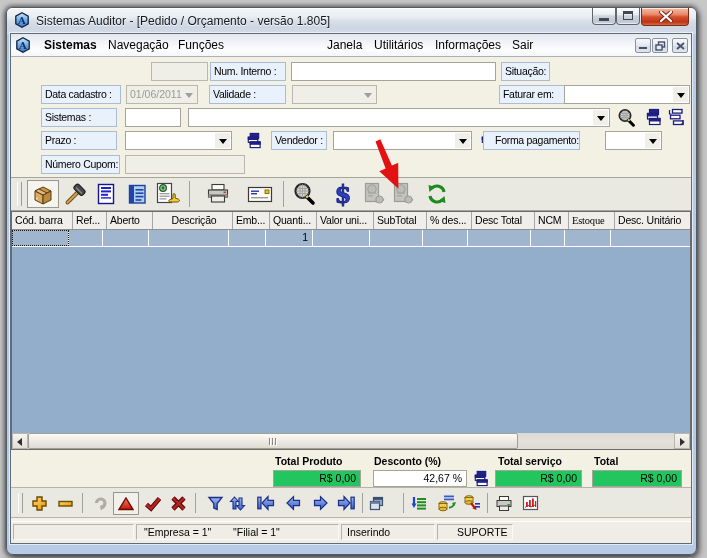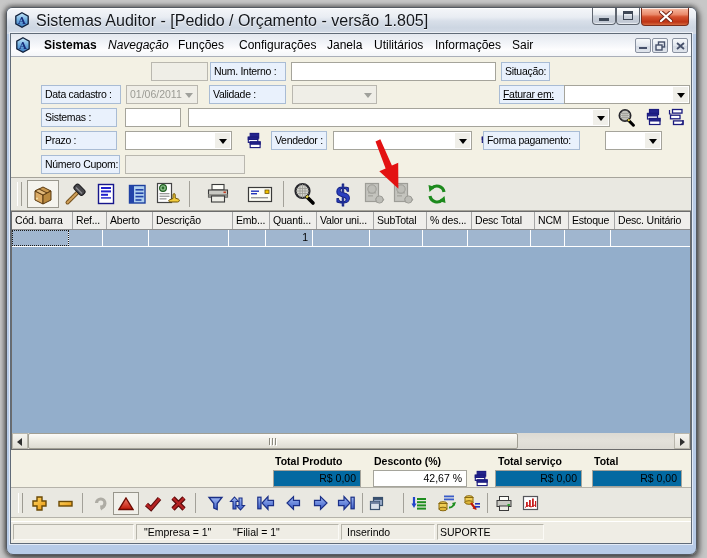--- a/index.html
+++ b/index.html
@@ -7,21 +7,21 @@
   .a{position:absolute;}
   #stage{position:relative;width:707px;height:558px;background:#C7C7C7;}
   
   #win{left:6px;top:7px;width:691px;height:548px;border:1px solid #555B63;border-radius:6px 6px 7px 7px;
        background:linear-gradient(180deg,#C3D2E6 0px,#B9CCE6 30px,#B7CBE7 100%);
        box-shadow:2px 3px 6px rgba(40,40,40,.75),-2px 1px 5px rgba(60,60,60,.55),0 -2px 4px rgba(70,70,70,.5);
        box-sizing:border-box;}
   #titlebar{left:0;top:0;width:689px;height:26px;border-radius:6px 6px 0 0;
        background:linear-gradient(180deg,#F4F6F9 0%,#E9EDF3 35%,#D8DFE9 50%,#CDD6E2 75%,#D3DBE7 100%);
        box-shadow:inset 0 1px 0 rgba(255,255,255,.85);}
-  #title-text{left:29px;top:0;height:36px;line-height:26px;font-size:16px;color:#15181D;text-shadow:0 1px 0 rgba(255,255,255,.75);white-space:nowrap;}
+  #title-text{left:29px;top:0;height:36px;line-height:26px;font-size:12px;color:#15181D;text-shadow:0 1px 0 rgba(255,255,255,.75);white-space:nowrap;}
   .capbtn{top:0;height:17px;border:1px solid #5F6670;border-top:none;border-radius:0 0 4px 4px;box-sizing:border-box;}
   .capbtn.gray{background:linear-gradient(180deg,#FDFEFE 0%,#E9EDF2 40%,#CDD4DD 50%,#C1C8D3 85%,#D0D7E1 100%);box-shadow:inset 0 1px 0 rgba(255,255,255,.95),inset 0 -1px 0 rgba(255,255,255,.5);}
   .capbtn.red{background:linear-gradient(180deg,#F7BCA4 0%,#EA8A6B 38%,#D4512E 52%,#BE3415 82%,#D66A40 100%);border-color:#7B2D1B;box-shadow:inset 0 1px 0 rgba(255,255,255,.7);height:18px;}
   
   #client{left:4px;top:26px;width:680px;height:509px;background:#F3F1E4;
           box-shadow:0 0 0 1px #606B78,0 0 0 2px rgba(250,252,255,.65);}
   
   #menubar{left:0;top:0;width:680px;height:23px;background:linear-gradient(180deg,#E4E8EF 0%,#F3F5F9 45%,#FDFDFE 70%,#F4F6F9 100%);border-bottom:1px solid #AAAFB9;box-sizing:border-box;}
   .mitem{top:0;height:22px;line-height:22px;font-size:12px;color:#000;white-space:nowrap;}
   .mdibtn{top:4px;width:16px;height:15px;border:1px solid #8A92A1;border-radius:2px;background:linear-gradient(180deg,#F7F9FB 0%,#E3E8EF 50%,#D5DBE5 55%,#E0E5EC 100%);box-sizing:border-box;}
@@ -44,21 +44,21 @@
   .gc{height:17px;background:#A0B6CF;border-right:1px solid #FFFFFF;border-bottom:1px solid #FFFFFF;box-sizing:border-box;font-size:10.5px;line-height:15px;color:#000;flex:0 0 auto;}
   #gfocus{left:0;top:18px;width:57px;height:16px;border:1px dotted #1A1A1A;box-sizing:border-box;}
   
   #hscroll{left:0;top:221px;width:678px;height:16px;background:linear-gradient(180deg,#DCDAD3 0%,#E3E1DA 50%,#DCDAD3 100%);}
   .sbtn{top:0;width:16px;height:16px;background:linear-gradient(180deg,#F5F4EF 0%,#E2E0D8 100%);border:1px solid #B8B6AC;box-sizing:border-box;}
   #sthumb{left:16px;top:0;width:490px;height:16px;background:linear-gradient(180deg,#FCFBF8 0%,#EEece4 45%,#DDDBD2 100%);border:1px solid #A19F94;box-sizing:border-box;border-radius:2px;}
   .gripv{position:absolute;top:4px;width:1px;height:7px;background:#8A887E;box-shadow:1px 1px 0 #FFFFFF;}
   
   .tlabel{font-size:10.5px;font-weight:bold;color:#000;white-space:nowrap;}
   .tfield{height:17px;box-sizing:border-box;border:1px solid #A5A49B;font-size:10.5px;line-height:15px;text-align:right;padding-right:4px;color:#000;}
-  .tfield.gray{background:#0369a1;}
+  .tfield.gray{background:#22c55e;}
   .tfield.white{background:#FFFFFF;}
   
   #navbar{left:0;top:453px;width:680px;height:31px;background:#E9E8E1;border-top:1px solid #B5B3AA;border-bottom:1px solid #B5B3AA;box-sizing:border-box;}
   .nsep{top:459px;width:1px;height:20px;background:#A3A199;}
   #editbtn{left:102px;top:458px;width:26px;height:23px;border:1px solid #98968C;background:#F1F0EA;box-sizing:border-box;}
   
   #statusbar{left:0;top:487px;width:680px;height:22px;background:#EFEDE5;border-top:1px solid #FFFFFF;box-sizing:border-box;}
   .spanel{top:2px;height:16px;border:1px solid;border-color:#B6B4AA #FBFAF6 #FBFAF6 #B6B4AA;box-sizing:border-box;font-size:10.5px;line-height:14px;color:#000;white-space:nowrap;overflow:hidden;}
   svg{display:block;}
 </style>
@@ -100,23 +100,22 @@
     <div id="client" class="a">
 
       <div id="menubar" class="a">
         <div class="a" style="left:4px;top:3px;width:16px;height:16px;">
           <svg width="16" height="16" viewBox="0 0 16 16">
             <polygon points="8,0.8 14.2,4.2 14.2,11.8 8,15.2 1.8,11.8 1.8,4.2" fill="url(#hexg)" stroke="#10203C" stroke-width="1.3"></polygon>
             <text x="8" y="11.6" font-size="10" font-weight="bold" fill="#172C7A" text-anchor="middle" font-family="'DejaVu Serif',serif">A</text>
           </svg>
         </div>
         <span class="a mitem" style="left:33px;font-weight:bold;">Sistemas</span>
-        <span class="a mitem" style="left:97px;font-style:italic;">Navegação</span>
+        <span class="a mitem" style="left:97px;">Navegação</span>
         <span class="a mitem" style="left:167px;">Funções</span>
-        <span class="a mitem" style="left:228px;">Configurações</span>
         <span class="a mitem" style="left:316px;">Janela</span>
         <span class="a mitem" style="left:363px;">Utilitários</span>
         <span class="a mitem" style="left:424px;">Informações</span>
         <span class="a mitem" style="left:501px;">Sair</span>
         <div class="a mdibtn" style="left:624px;">
           <div class="a" style="left:3px;bottom:3px;width:8px;height:2px;background:#46506A;"></div>
         </div>
         <div class="a mdibtn" style="left:641px;">
           <svg class="a" style="left:2px;top:2px;" width="11" height="10" viewBox="0 0 11 10">
             <rect x="3.5" y="1" width="6" height="5" fill="none" stroke="#46506A" stroke-width="1.4"></rect>
@@ -138,21 +137,21 @@
       <div class="a flabel" style="left:30px;top:51px;width:80px;">Data cadastro :</div>
       <div class="a fdis combo dis" style="left:115px;top:51px;width:72px;">
         <span>01/06/2011</span>
         <span class="arr"></span>
       </div>
       <div class="a flabel" style="left:198px;top:51px;width:77px;">Validade :</div>
       <div class="a fdis combo dis" style="left:281px;top:51px;width:85px;">
         <span></span>
         <span class="arr"></span>
       </div>
-      <div class="a flabel" style="left:488px;top:51px;width:70px;text-decoration:underline;">Faturar em:</div>
+      <div class="a flabel" style="left:488px;top:51px;width:70px;">Faturar em:</div>
       <div class="a finput combo" style="left:553px;top:51px;width:126px;">
         <span></span>
         <span class="arrowzone"></span><span class="arr"></span>
       </div>
 
       <div class="a flabel" style="left:30px;top:74px;width:76px;">Sistemas :</div>
       <div class="a finput" style="left:114px;top:74px;width:56px;"><span></span></div>
       <div class="a finput combo" style="left:177px;top:74px;width:422px;">
         <span></span>
         <span class="arrowzone"></span><span class="arr"></span>
@@ -212,21 +211,21 @@
         <svg width="17" height="17" viewBox="0 0 18 18">
           <g stroke="#1B1B7E" stroke-width="1.2">
             <rect x="5.5" y="1.5" width="9" height="5" fill="#23238C"></rect>
             <rect x="3.5" y="5.5" width="10" height="5.5" fill="#FFFFFF"></rect>
             <rect x="3.5" y="5.5" width="10" height="2.4" fill="#23238C"></rect>
             <rect x="5.5" y="10.5" width="10.5" height="6" fill="#FFFFFF"></rect>
             <rect x="5.5" y="10.5" width="10.5" height="2.4" fill="#23238C"></rect>
           </g>
         </svg>
       </div>
-      <div class="a flabel" style="left:472px;top:97px;width:97px;">Forma pagamento:</div>
+      <div class="a flabel" style="left:472px;top:97px;width:97px;text-align:right;">Forma pagamento:</div>
       <div class="a finput combo" style="left:594px;top:97px;width:57px;">
         <span></span>
         <span class="arrowzone"></span><span class="arr"></span>
       </div>
 
       <div class="a flabel" style="left:30px;top:121px;width:79px;">Número Cupom:</div>
       <div class="a fdis" style="left:114px;top:121px;width:120px;"><span></span></div>
 
       <div id="toolbar" class="a"></div>
       <div class="a grip" style="left:6px;top:148px;height:24px;"></div>
@@ -372,29 +371,29 @@
           <path d="M5,14 A7.2,7.2 0 0 0 17.5,17.5" stroke="#1D8A1D" stroke-width="3.2" fill="none"></path>
           <polygon points="20.5,21 14,19 19.5,14" fill="#1D8A1D"></polygon>
         </svg>
       </div>
 
       <div id="grid" class="a">
         <div id="ghead" class="a">
           <div class="gh" style="width:61px;">Cód. barra</div>
           <div class="gh" style="width:34px;">Ref...</div>
           <div class="gh" style="width:46px;">Aberto</div>
-          <div class="gh" style="width:80px;">Descrição</div>
+          <div class="gh" style="width:80px;text-align:center;">Descrição</div>
           <div class="gh" style="width:37px;">Emb...</div>
           <div class="gh" style="width:47px;">Quanti...</div>
           <div class="gh" style="width:57px;">Valor uni...</div>
           <div class="gh" style="width:53px;">SubTotal</div>
           <div class="gh" style="width:45px;">% des...</div>
           <div class="gh" style="width:63px;">Desc Total</div>
           <div class="gh" style="width:34px;">NCM</div>
-          <div class="gh" style="width:46px;">Estoque</div>
+          <div class="gh" style="width:46px;font-family:Liberation Serif, serif;">Estoque</div>
           <div class="gh" style="width:79px;border-right:none;">Desc. Unitário</div>
         </div>
         <div id="grow" class="a">
           <div class="gc" style="width:57px;"></div>
           <div class="gc" style="width:34px;"></div>
           <div class="gc" style="width:46px;"></div>
           <div class="gc" style="width:80px;"></div>
           <div class="gc" style="width:37px;"></div>
           <div class="gc" style="width:47px;text-align:right;padding-right:4px;">1</div>
           <div class="gc" style="width:57px;"></div>
@@ -600,21 +599,21 @@
         </svg>
       </div>
 
       <div id="statusbar" class="a">
         <div class="a spanel" style="left:2px;width:121px;"></div>
         <div class="a spanel" style="left:125px;width:203px;">
           <span class="a" style="left:7px;">"Empresa = 1"</span>
           <span class="a" style="left:96px;">"Filial = 1"</span>
         </div>
         <div class="a spanel" style="left:330px;width:94px;padding-left:5px;">Inserindo</div>
-        <div class="a spanel" style="left:426px;width:107px;padding-left:2px;">SUPORTE</div>
+        <div class="a spanel" style="left:426px;width:76px;padding-left:19px;">SUPORTE</div>
       </div>
 
       <svg class="a" style="left:360px;top:103px;" width="45" height="62" viewBox="0 0 45 62">
         <polygon points="4.5,4.5 9.3,2.3 20.9,28.6 27.2,25.8 27.4,51.8 8.3,34.2 14.6,31.4" fill="#E31212"></polygon>
       </svg>
 
     </div>
   </div>
 </div>
 

